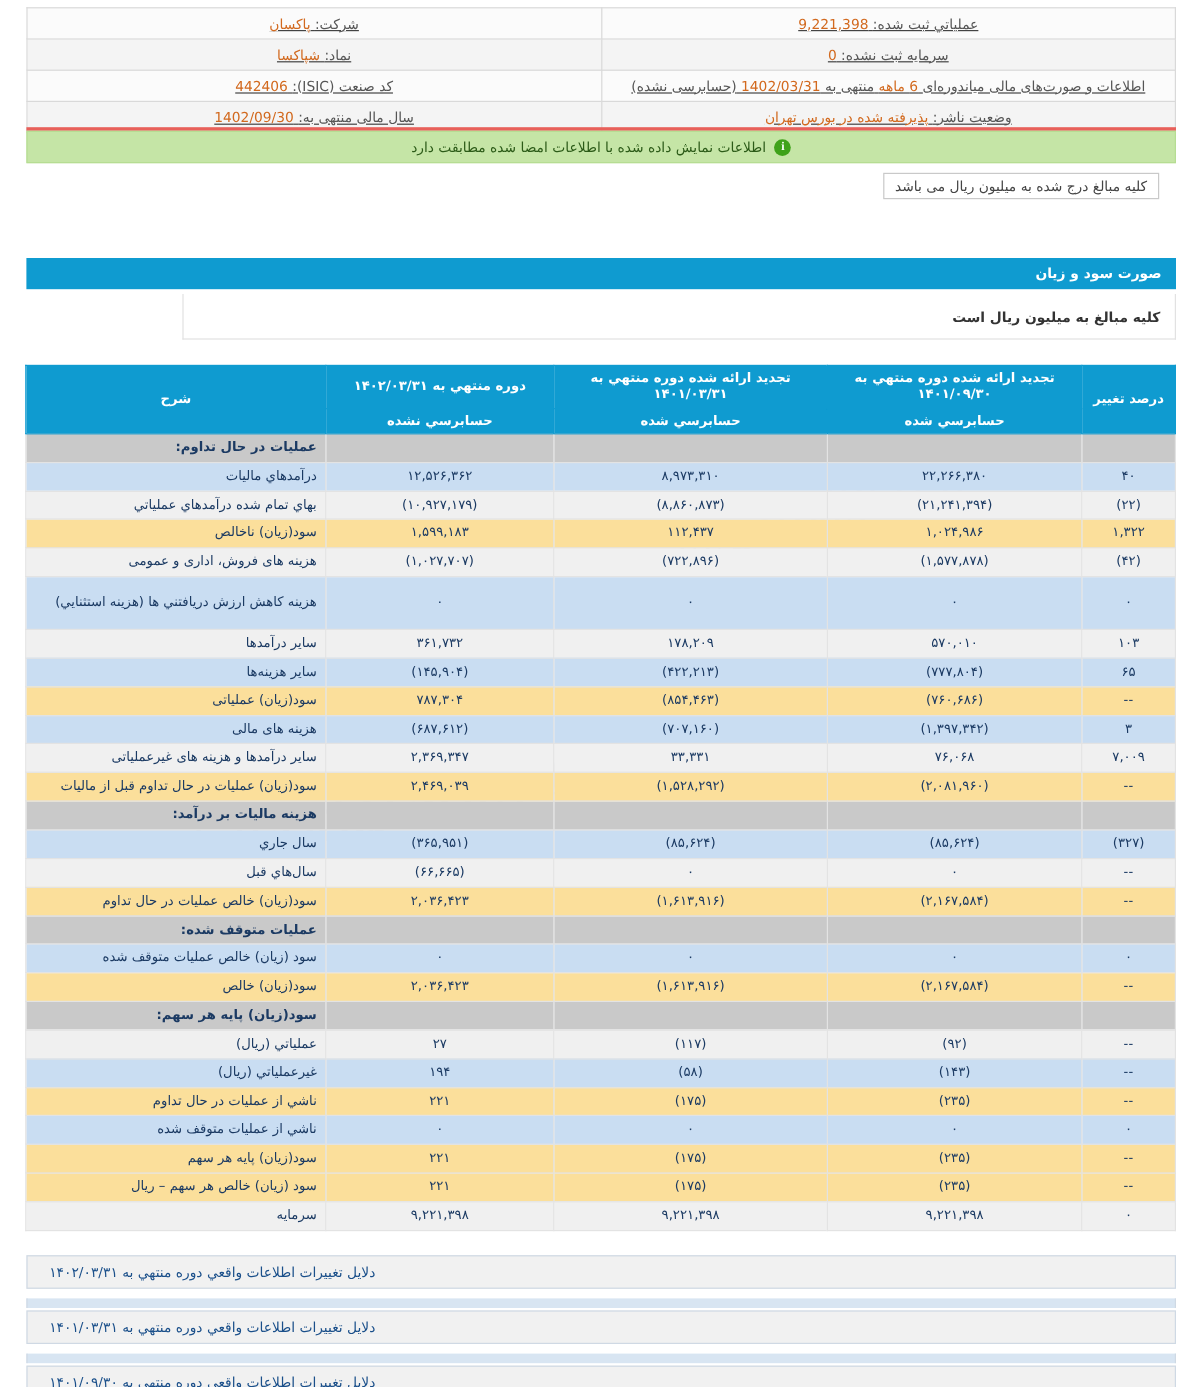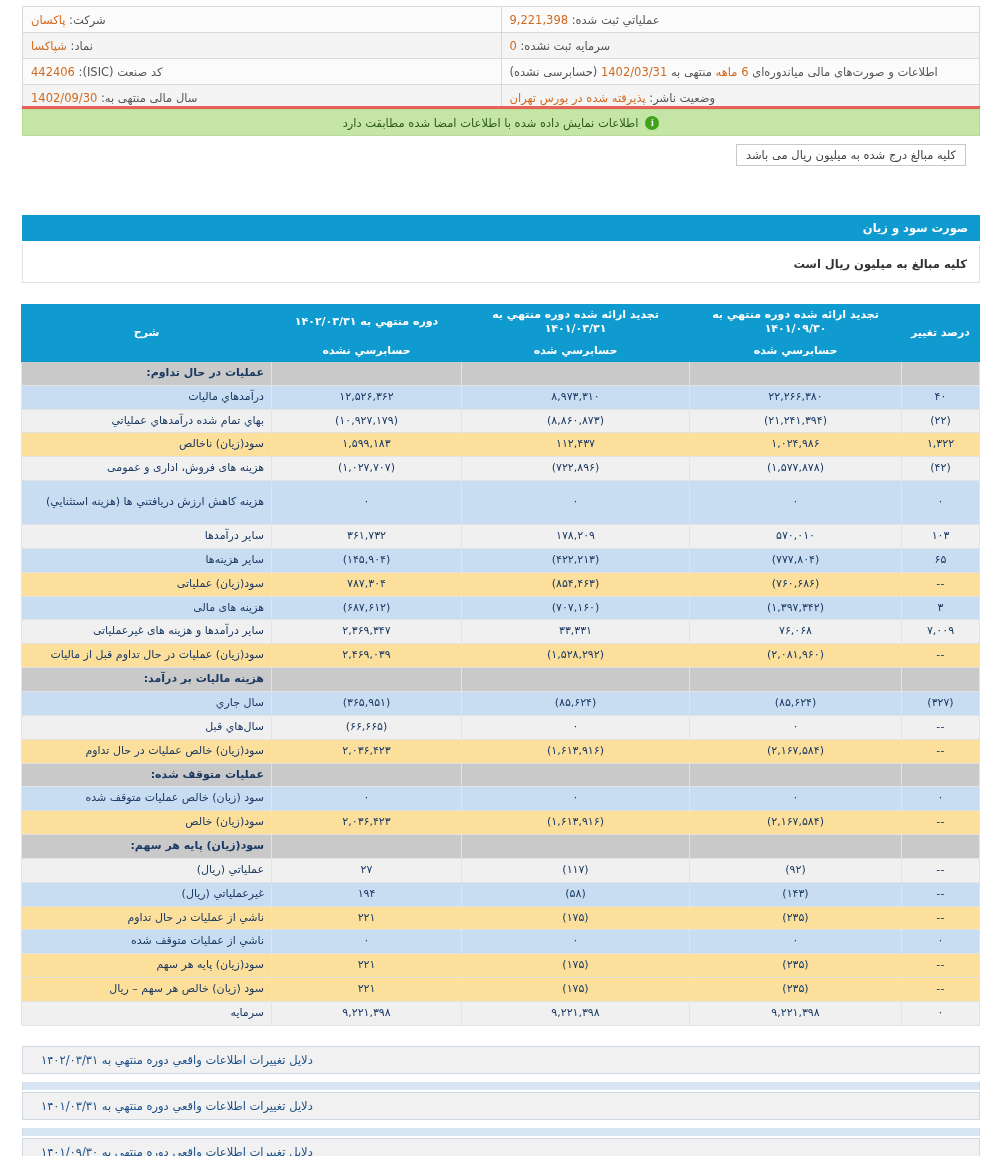--- a/index.html
+++ b/index.html
@@ -35,21 +35,21 @@
     height: 26px;
     padding: 2px 8px;
     font-size: 11.5px;
     color: #444;
     vertical-align: middle;
     background: #fbfbfb;
   }
   table.info tr:nth-child(even) td { background: #f4f4f4; }
   .lbl { color: #555; }
   .val-orange { color: #d2691e; }
-  .cell-right { text-align: left; }
+  .cell-right { text-align: center; text-decoration: underline; }
 
   .redline {
     position: absolute;
     top: 106px;
     right: 22px;
     width: 958px;
     height: 3px;
     background: #e8605a;
   }
 
@@ -105,21 +105,21 @@
     font-size: 11.5px;
     font-weight: bold;
     display: flex;
     align-items: center;
     padding: 0 12px;
   }
   .subnote {
     position: absolute;
     top: 245px;
     right: 22px;
-    width: 958px;
+    width: 828px;
     height: 38px;
     background: #fff;
     border: 1px solid #e2e2e2;
     border-top: none;
     display: flex;
     align-items: center;
     padding: 0 12px;
     font-size: 11.5px;
     font-weight: bold;
     color: #333;

